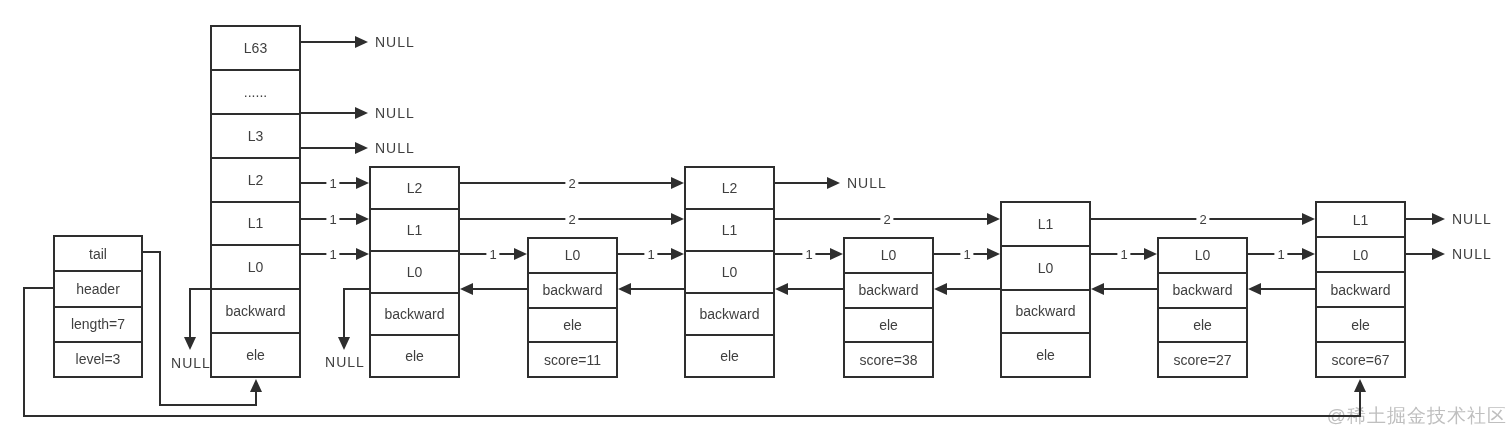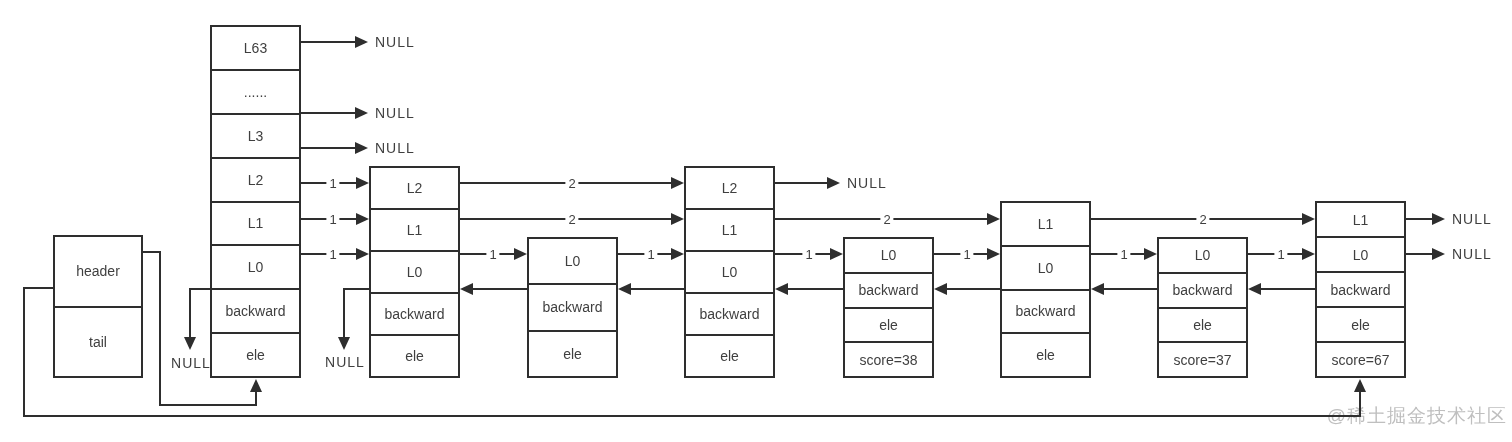--- a/index.html
+++ b/index.html
@@ -37,22 +37,24 @@
   #n5 { left:1000px; top:201px; width:91px; height:177px; }
   #n6 { left:1157px; top:237px; width:91px; height:141px; }
   #n7 { left:1315px; top:201px; width:91px; height:177px; }
 </style>
 </head>
 <body>
 
 <div class="canvas">
 
   <div class="tower" id="info">
+    <div class="cell">tail</div>
     <div class="cell">header</div>
-    <div class="cell">tail</div>
+    <div class="cell">length=7</div>
+    <div class="cell">level=3</div>
   </div>
 
   <div class="tower" id="htower">
     <div class="cell">L63</div>
     <div class="cell">......</div>
     <div class="cell">L3</div>
     <div class="cell">L2</div>
     <div class="cell">L1</div>
     <div class="cell">L0</div>
     <div class="cell">backward</div>
@@ -64,20 +66,21 @@
     <div class="cell">L1</div>
     <div class="cell">L0</div>
     <div class="cell">backward</div>
     <div class="cell">ele</div>
   </div>
 
   <div class="tower" id="n2">
     <div class="cell">L0</div>
     <div class="cell">backward</div>
     <div class="cell">ele</div>
+    <div class="cell">score=11</div>
   </div>
 
   <div class="tower" id="n3">
     <div class="cell">L2</div>
     <div class="cell">L1</div>
     <div class="cell">L0</div>
     <div class="cell">backward</div>
     <div class="cell">ele</div>
   </div>
 
@@ -92,21 +95,21 @@
     <div class="cell">L1</div>
     <div class="cell">L0</div>
     <div class="cell">backward</div>
     <div class="cell">ele</div>
   </div>
 
   <div class="tower" id="n6">
     <div class="cell">L0</div>
     <div class="cell">backward</div>
     <div class="cell">ele</div>
-    <div class="cell">score=37</div>
+    <div class="cell">score=27</div>
   </div>
 
   <div class="tower" id="n7">
     <div class="cell">L1</div>
     <div class="cell">L0</div>
     <div class="cell">backward</div>
     <div class="cell">ele</div>
     <div class="cell">score=67</div>
   </div>
 

